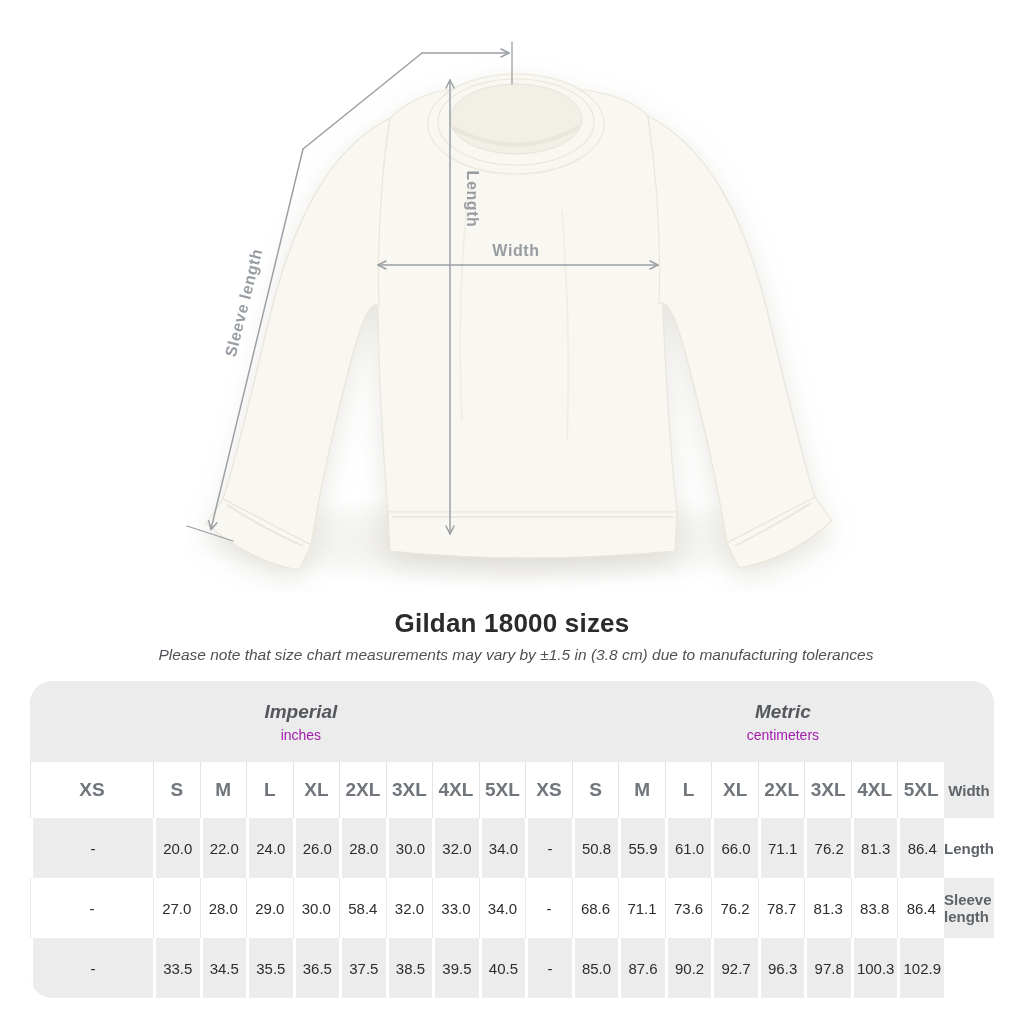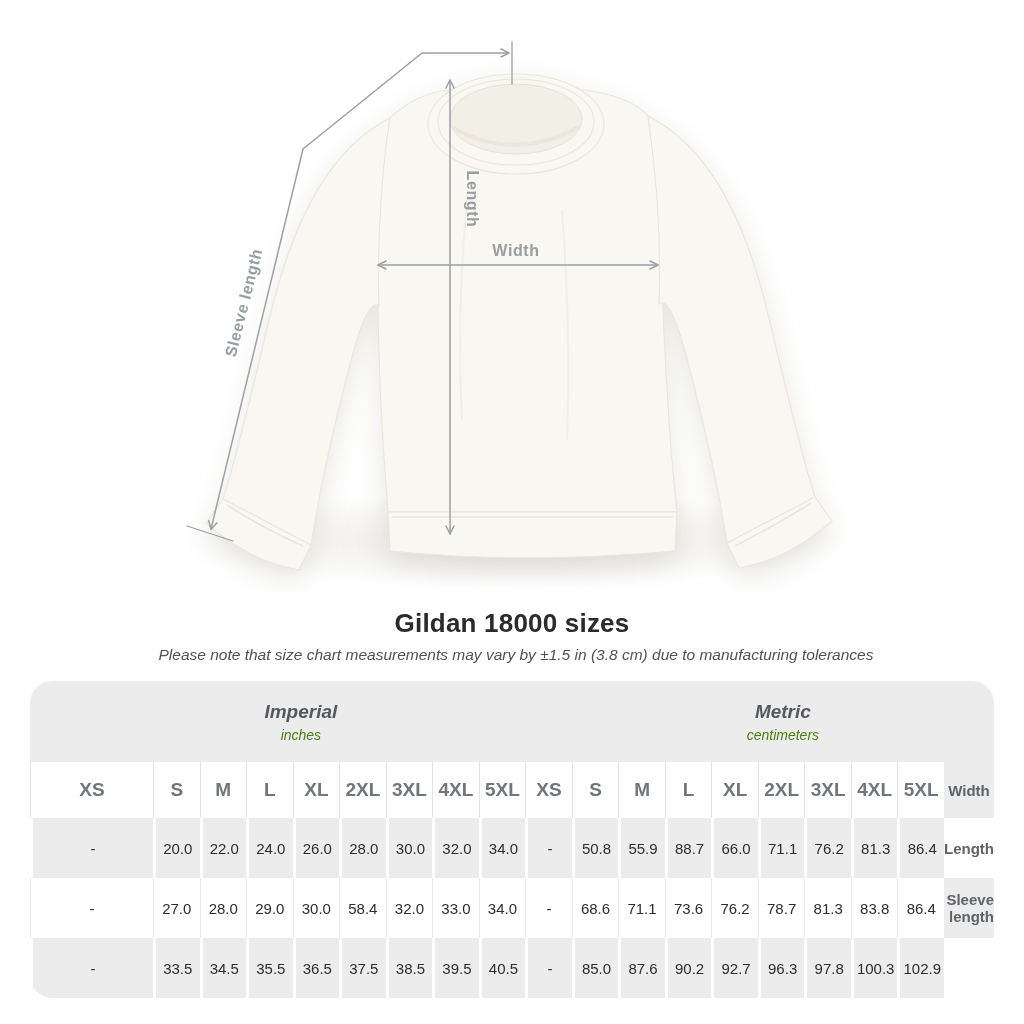--- a/index.html
+++ b/index.html
@@ -32,28 +32,27 @@
     padding-left:8px;
   }
 
   .size-table{
     width:964px;margin:17px auto 0 auto;border-radius:22px;overflow:hidden;
   }
   .grid{
     display:grid;
     grid-template-columns:123px repeat(18, 1fr);
     grid-template-rows:81px 56px 60px 60px 60px;
-    text-align:right;
   }
   .cell{display:flex;align-items:center;justify-content:center;}
   .band{background:#ececec;flex-direction:column;}
   .band-imperial{grid-column:1 / 11;}
   .band-metric{grid-column:11 / 20;}
   .g-label{font-weight:bold;font-style:italic;font-size:19px;color:#54585d;}
-  .g-unit{font-style:italic;font-size:14px;color:#4d7c0f;margin-top:4px;}
+  .g-unit{font-size:14px;color:#a21caf;margin-top:4px;}
 
   .hdr{background:#ffffff;font-weight:bold;font-size:19px;color:#70767b;border-left:1px solid #e3e3e3;}
   .g{background:#ececec;border-left:3px solid #ffffff;font-size:15px;color:#2d2d2d;}
   .w{background:#ffffff;border-left:1px solid #e9e9e9;font-size:15px;color:#2d2d2d;}
   .lbl{font-weight:bold;color:#5d6368;border-left:none !important;font-size:15px;}
 </style>
 </head>
 <body>
 
 <div class="diagram-wrap">
@@ -171,21 +170,21 @@
     <div class="cell g">22.0</div>
     <div class="cell g">24.0</div>
     <div class="cell g">26.0</div>
     <div class="cell g">28.0</div>
     <div class="cell g">30.0</div>
     <div class="cell g">32.0</div>
     <div class="cell g">34.0</div>
     <div class="cell g">-</div>
     <div class="cell g">50.8</div>
     <div class="cell g">55.9</div>
-    <div class="cell g">88.7</div>
+    <div class="cell g">61.0</div>
     <div class="cell g">66.0</div>
     <div class="cell g">71.1</div>
     <div class="cell g">76.2</div>
     <div class="cell g">81.3</div>
     <div class="cell g">86.4</div>
 
     <div class="cell w lbl">Length</div>
     <div class="cell w">-</div>
     <div class="cell w">27.0</div>
     <div class="cell w">28.0</div>

